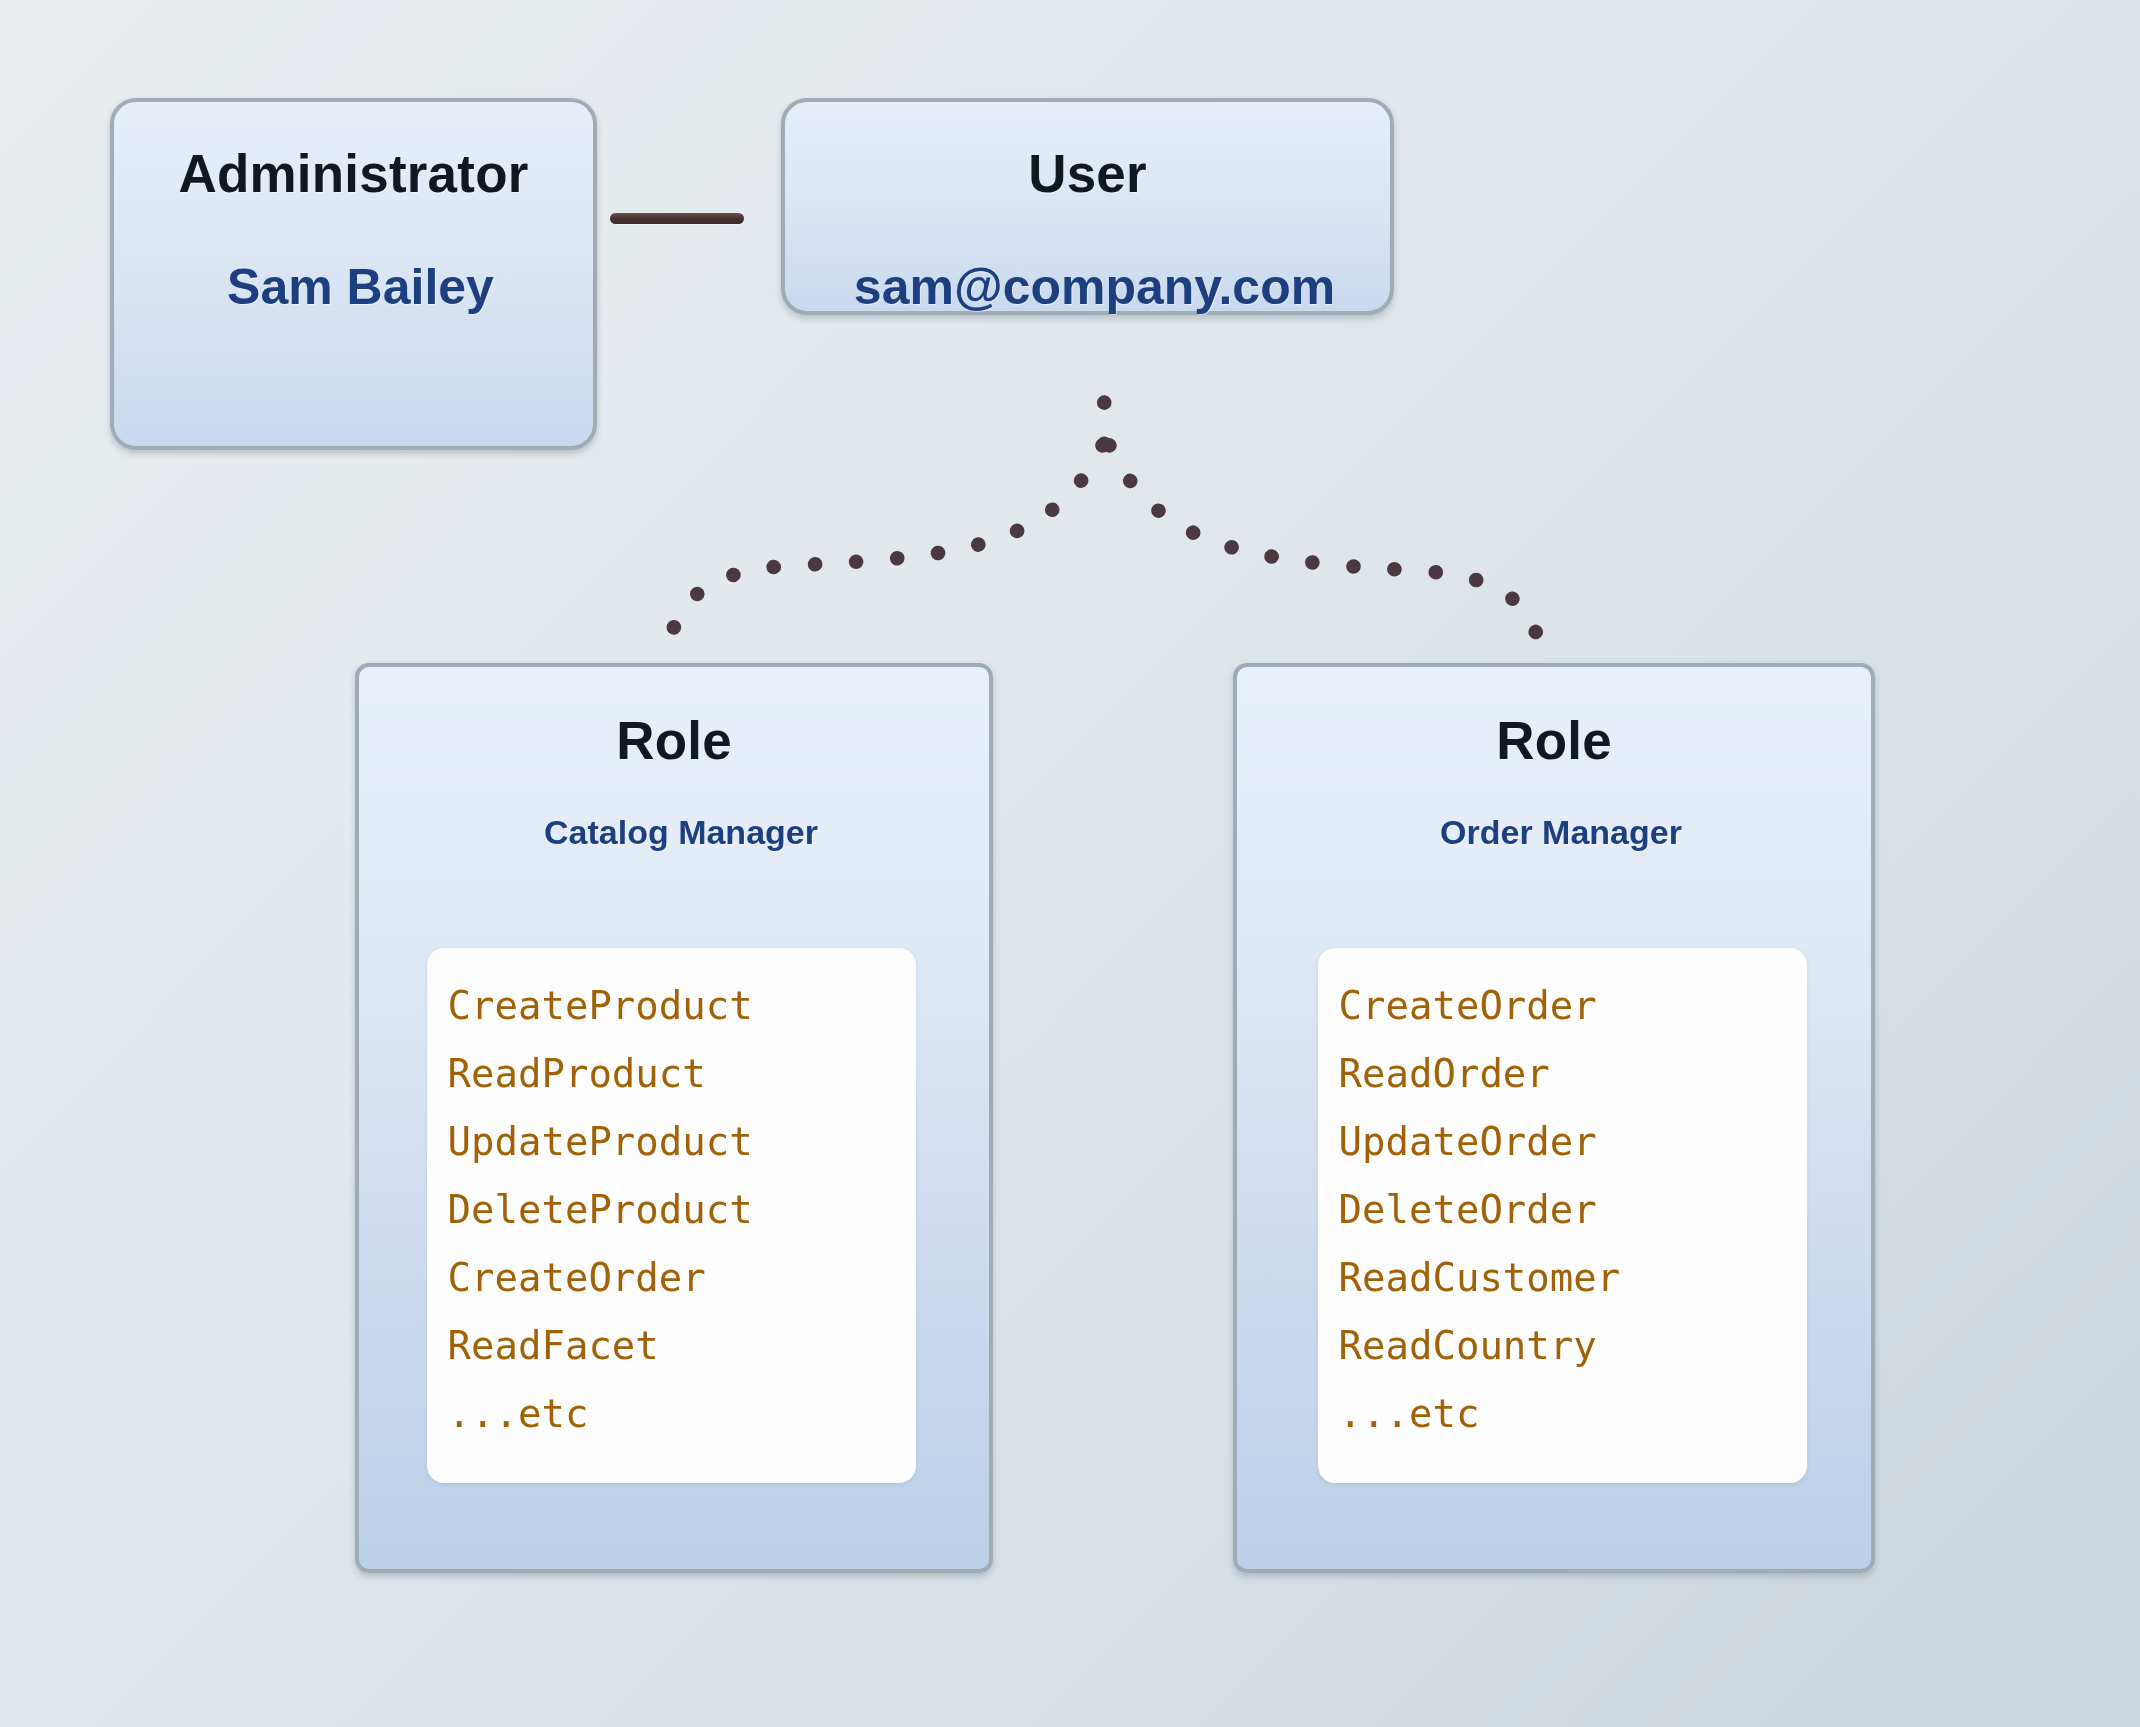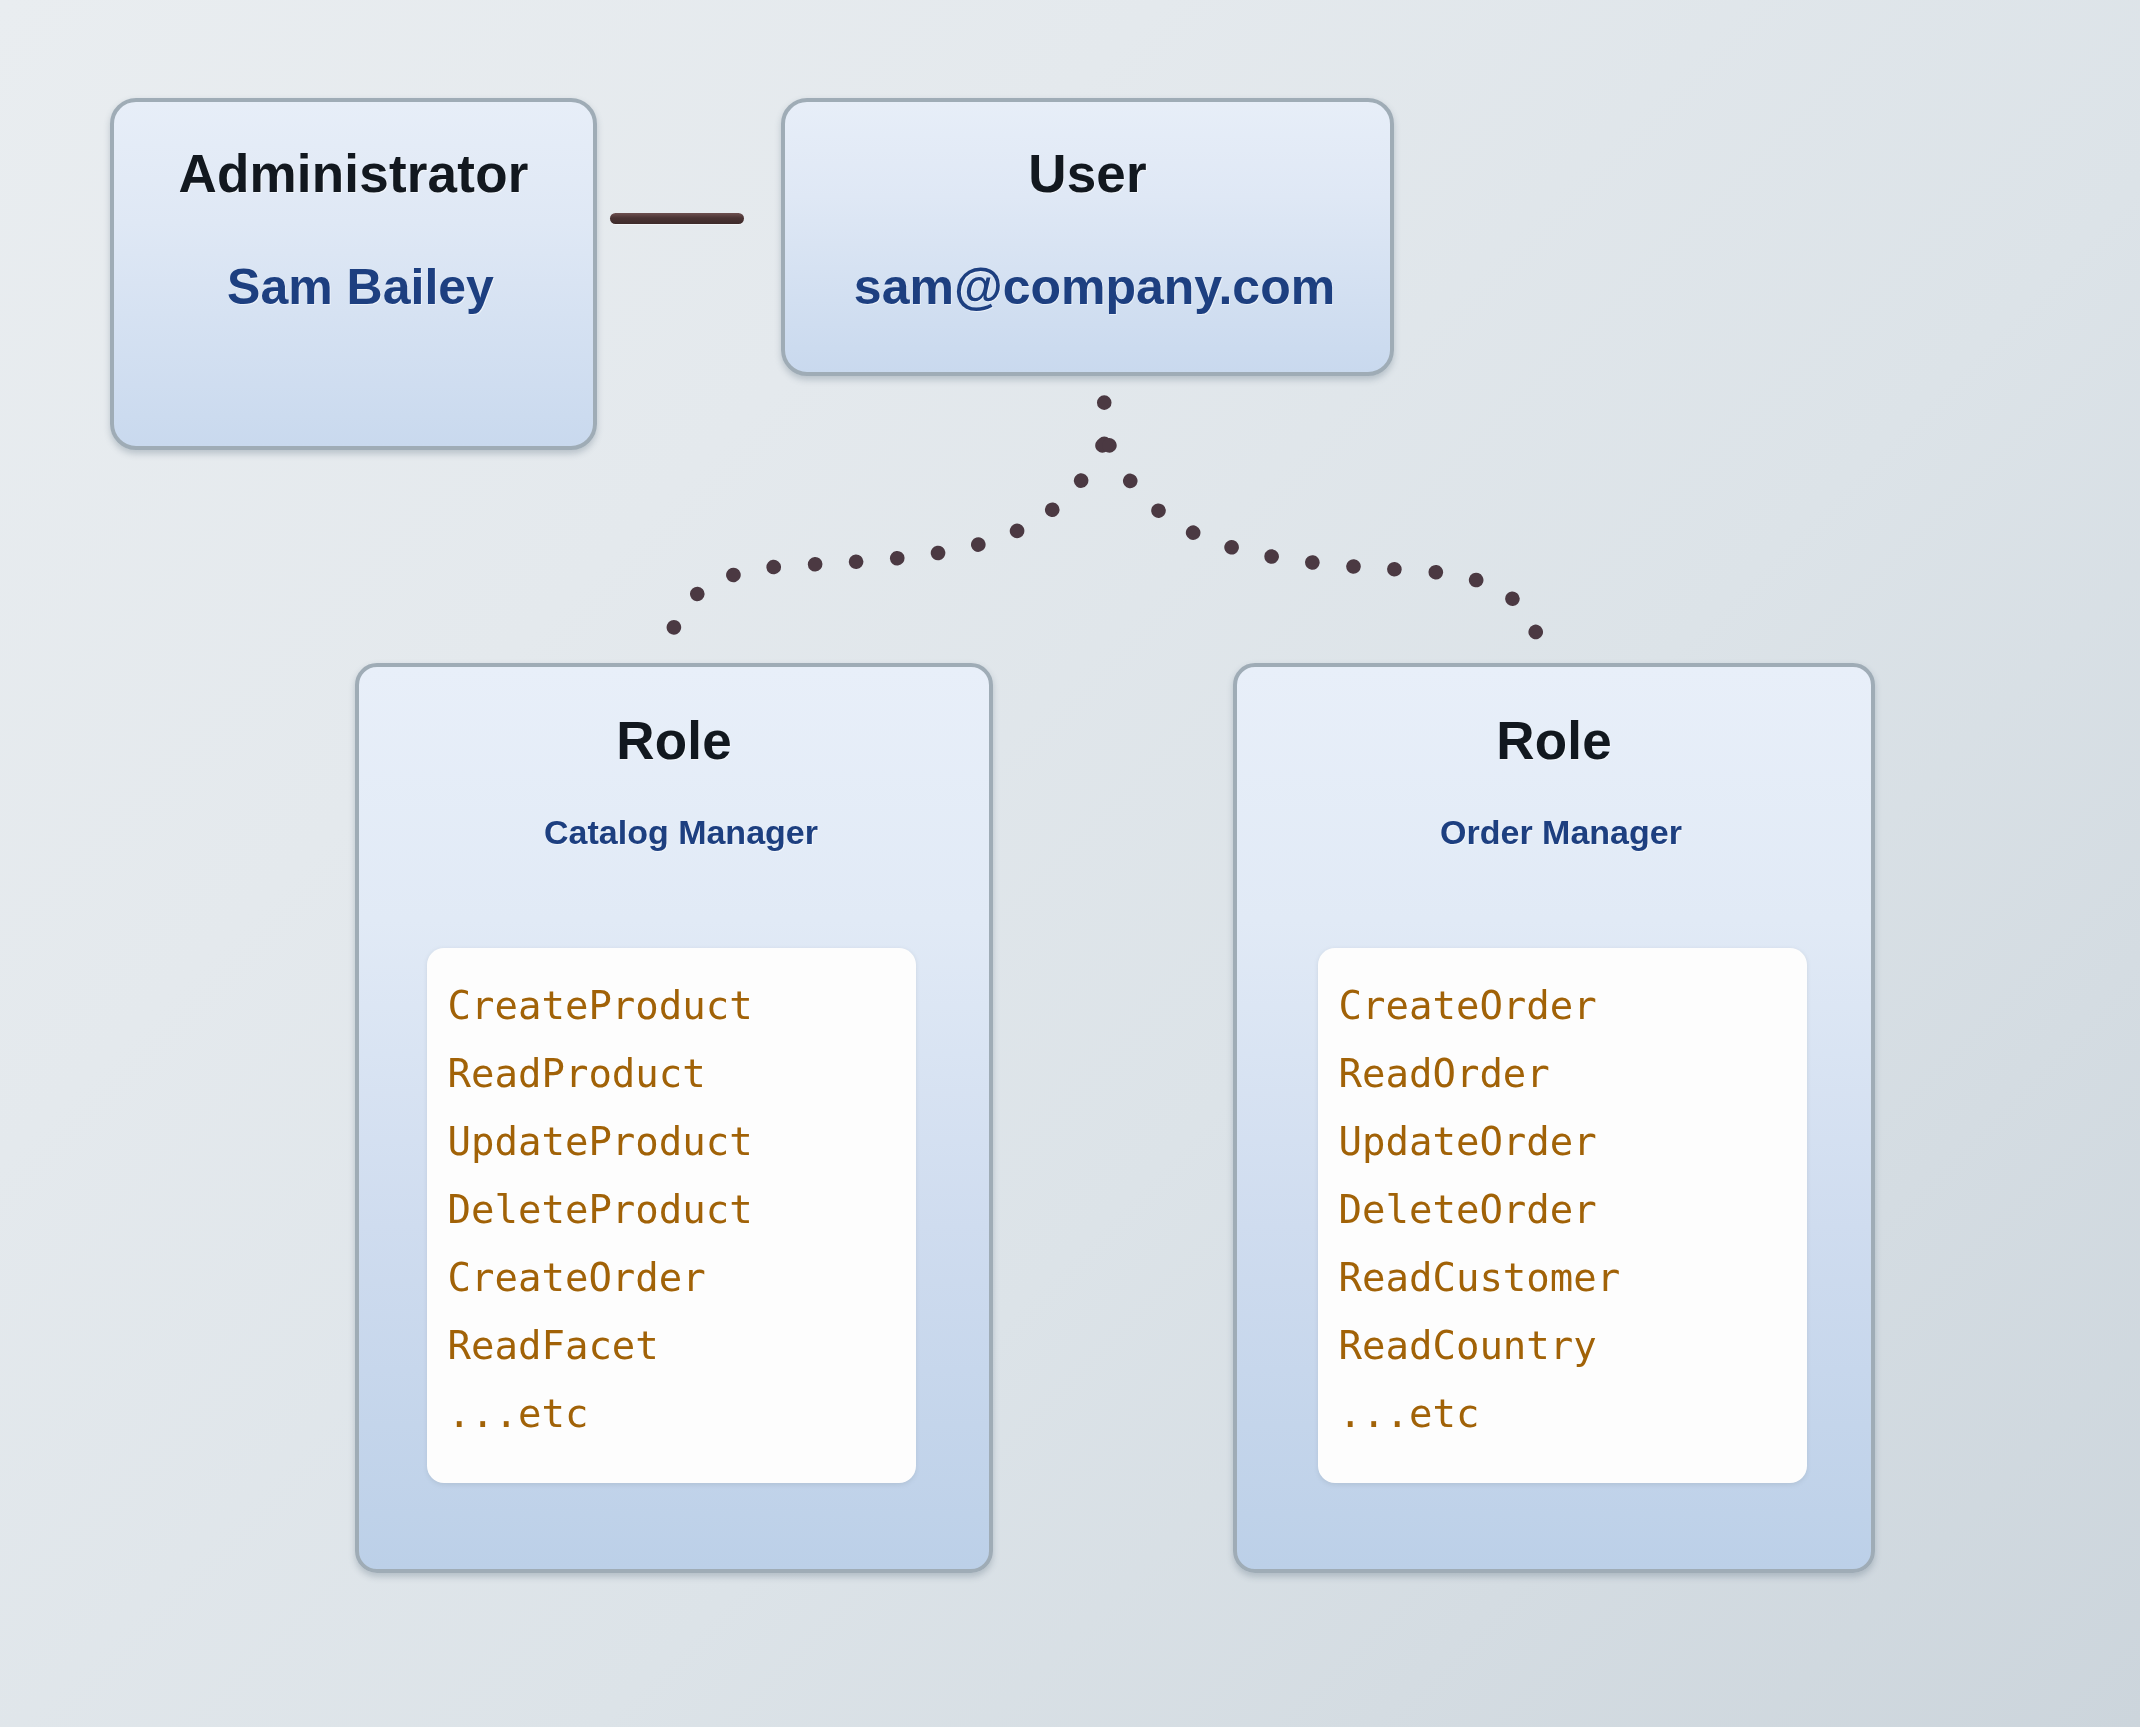--- a/index.html
+++ b/index.html
@@ -15,21 +15,21 @@
   
   .card{
     position:absolute;
     box-sizing:border-box;
     border:4.3px solid #9facb6;
     border-radius:26px;
     background:linear-gradient(180deg,#e7eef8 0%,#dfe8f5 35%,#c9d9ee 100%);
     box-shadow:0 3.4px 6px rgba(90,110,125,.30);
   }
   .card.role{
-    border-radius:22px;
+    border-radius:14px;
     background:linear-gradient(180deg,#e8eff9 0%,#e1eaf6 28%,#cfdcef 62%,#bcd0e8 100%);
   }
 
   .card-type{
     position:absolute;left:0;right:0;
     text-align:center;
     font-weight:bold;
     color:#12181f;
     text-shadow:0.9px 0.9px 0 rgba(255,255,255,.55);
     letter-spacing:0.2px;
@@ -37,21 +37,21 @@
   .card-value{
     position:absolute;left:14px;right:0;
     text-align:center;
     font-weight:bold;
     color:#1d3f80;
     text-shadow:0.9px 0.9px 0 rgba(255,255,255,.5);
   }
 
   
   #admin-card{left:110px;top:98px;width:487px;height:352px;}
-  #user-card {left:781px;top:98px;width:613px;height:278px;}
+  #user-card {left:781px;top:98px;width:613px;height:217px;}
   #admin-card .card-type,#user-card .card-type{top:41px;font-size:53px;}
   #admin-card .card-value,#user-card .card-value{top:156px;font-size:50px;}
 
   
   #role-card-0{left:355px;top:663px;width:638px;height:910px;}
   #role-card-1{left:1233px;top:663px;width:642px;height:910px;}
   .card.role .card-type{top:43px;font-size:53px;}
   .card.role .card-value{top:146px;font-size:34px;}
 
   

